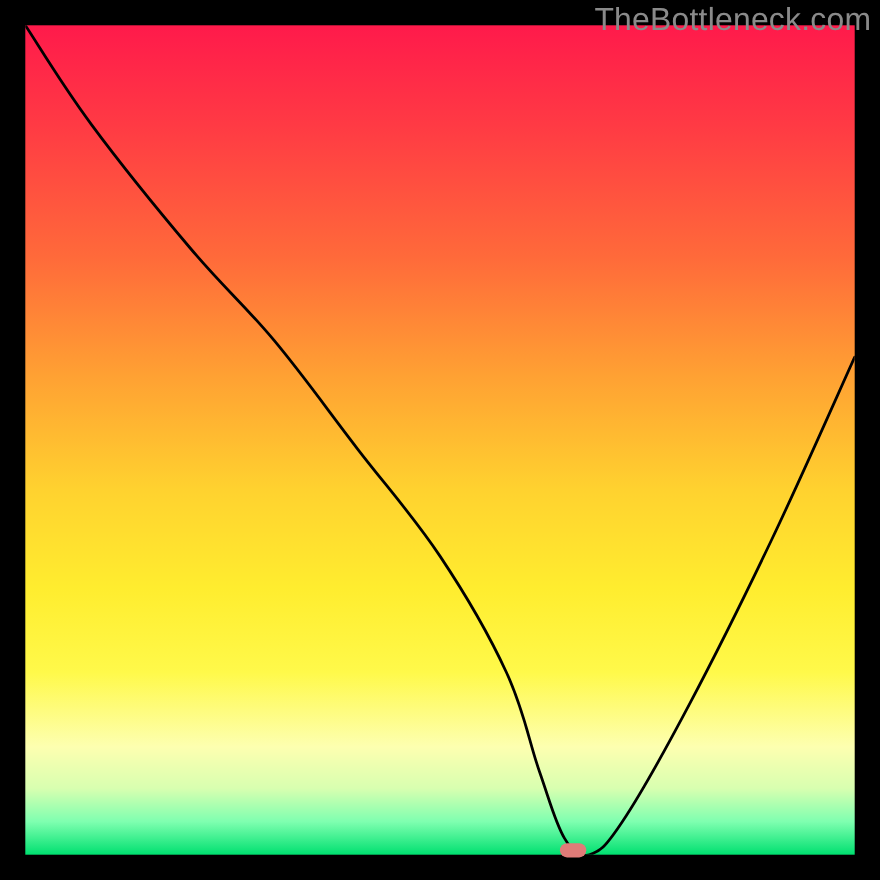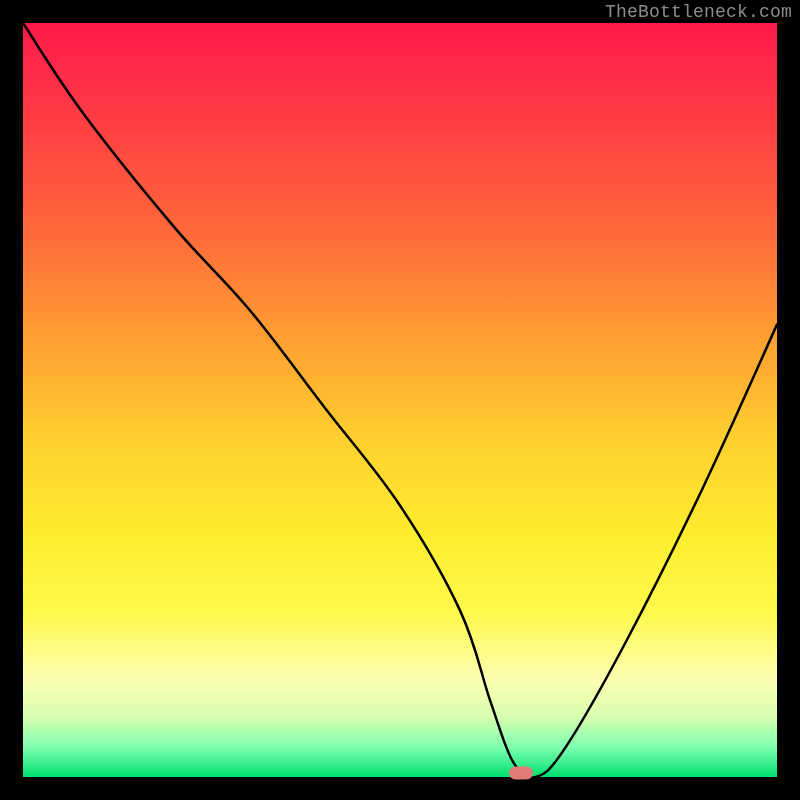--- a/index.html
+++ b/index.html
@@ -43,22 +43,22 @@
     width: 24px;
     height: 13px;
     background: #e07b78;
     border-radius: 7px;
     transform: translate(-50%, -50%);
   }
   .watermark {
     position: absolute;
     top: 2px;
     right: 8px;
-    font-family: Liberation Mono, monospace;
-    font-size: 18px;
+    font-family: Liberation Sans, sans-serif;
+    font-size: 29px;
     color: #8a8a8a;
     letter-spacing: 0.2px;
   }
 </style>
 </head>
 <body>
 
 <div class="stage">
 
   <div class="plot">

